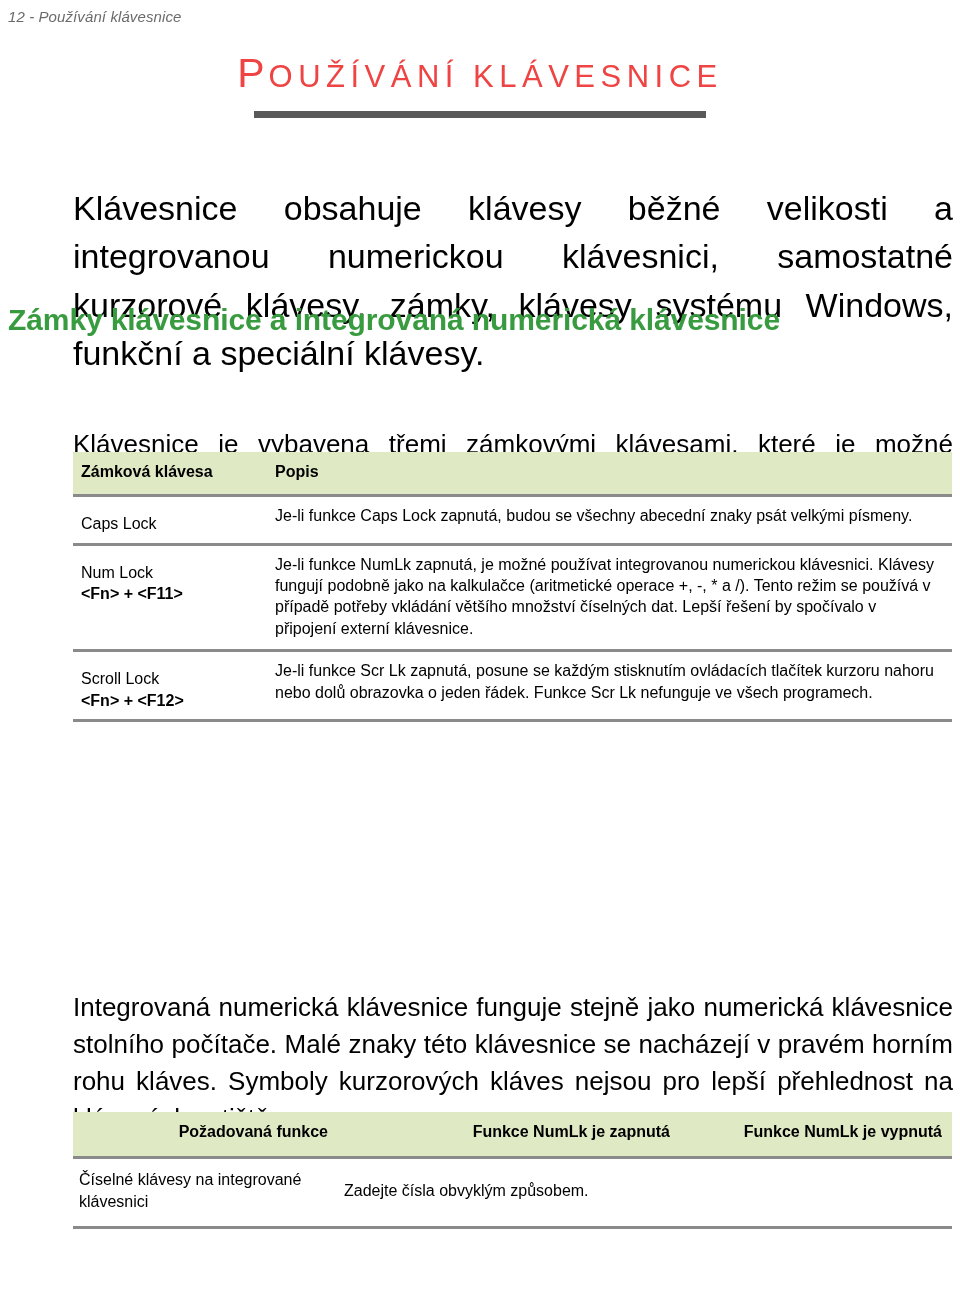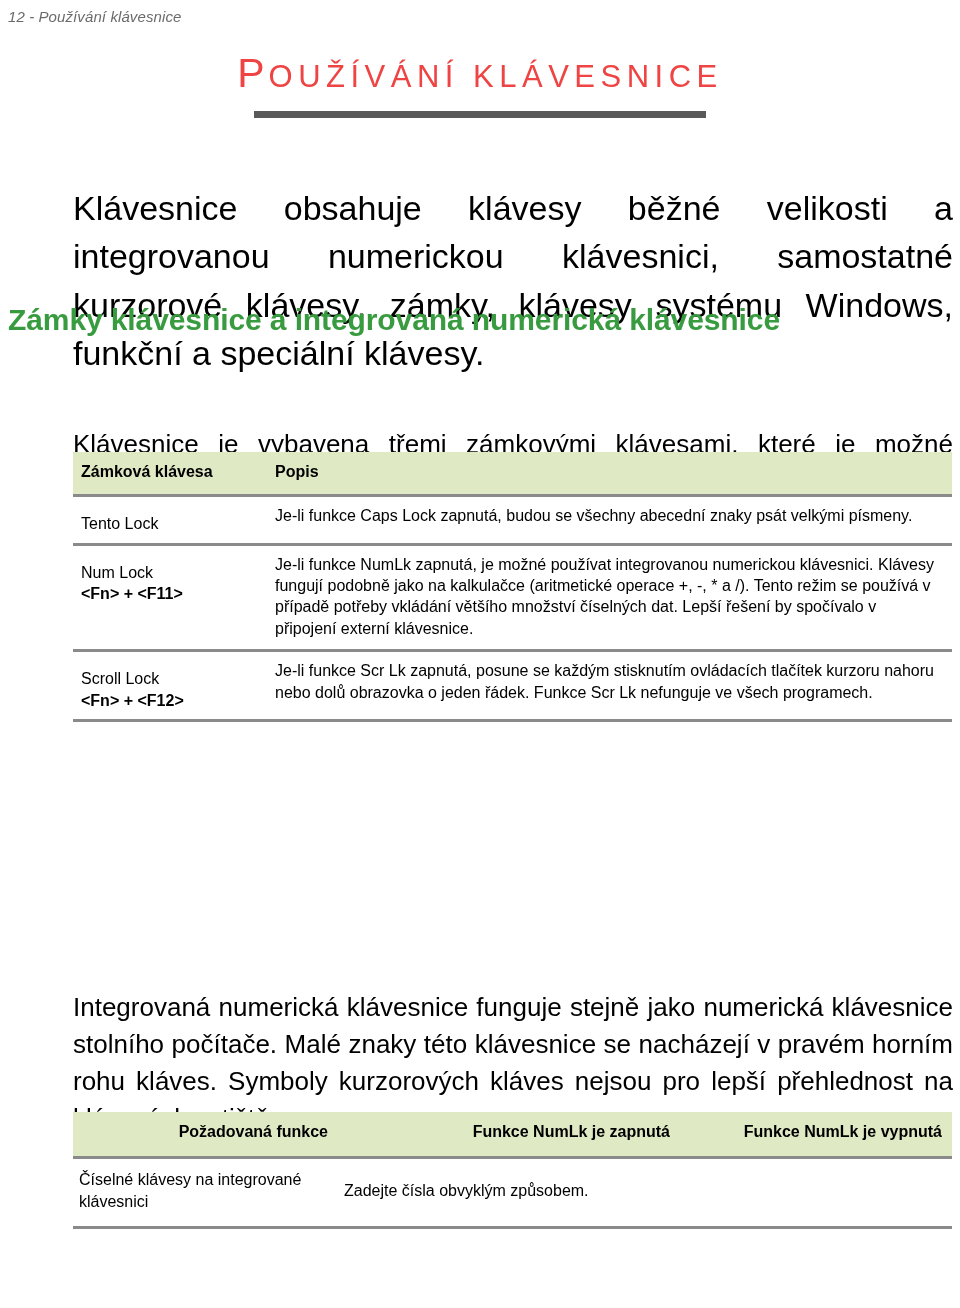--- a/index.html
+++ b/index.html
@@ -191,21 +191,21 @@
       </colgroup>
     <thead>
       <tr>
         <th class="h1">Zámková klávesa</th>
         <th class="h2">Popis</th>
       </tr>
     </thead>
     <tbody>
       <tr>
         <td class="k">
-          <span>Tento Lock</span>
+          <span>Caps Lock</span>
         </td>
         <td class="d cell-desc">Je-li funkce Caps Lock zapnutá, budou se všechny abecední znaky psát velkými písmeny.</td>
       </tr>
       <tr>
         <td class="k">
           <span>Num Lock</span><br>
           <span class="kbd-combo">&lt;Fn&gt; + &lt;F11&gt;</span>
         </td>
         <td class="d cell-desc">Je-li funkce NumLk zapnutá, je možné používat integrovanou numerickou klávesnici. Klávesy fungují podobně jako na kalkulačce (aritmetické operace +, -, * a /). Tento režim se používá v případě potřeby vkládání většího množství číselných dat. Lepší řešení by spočívalo v připojení externí klávesnice.</td>
       </tr>

